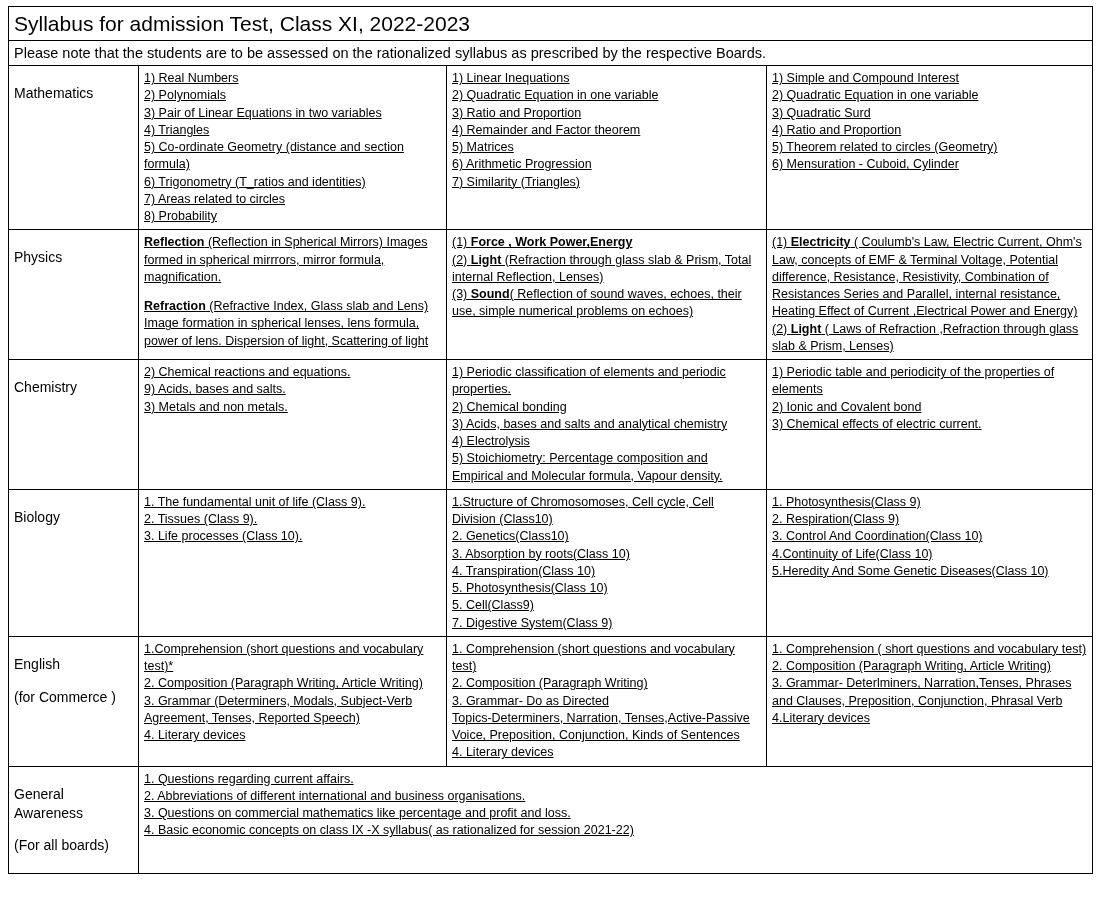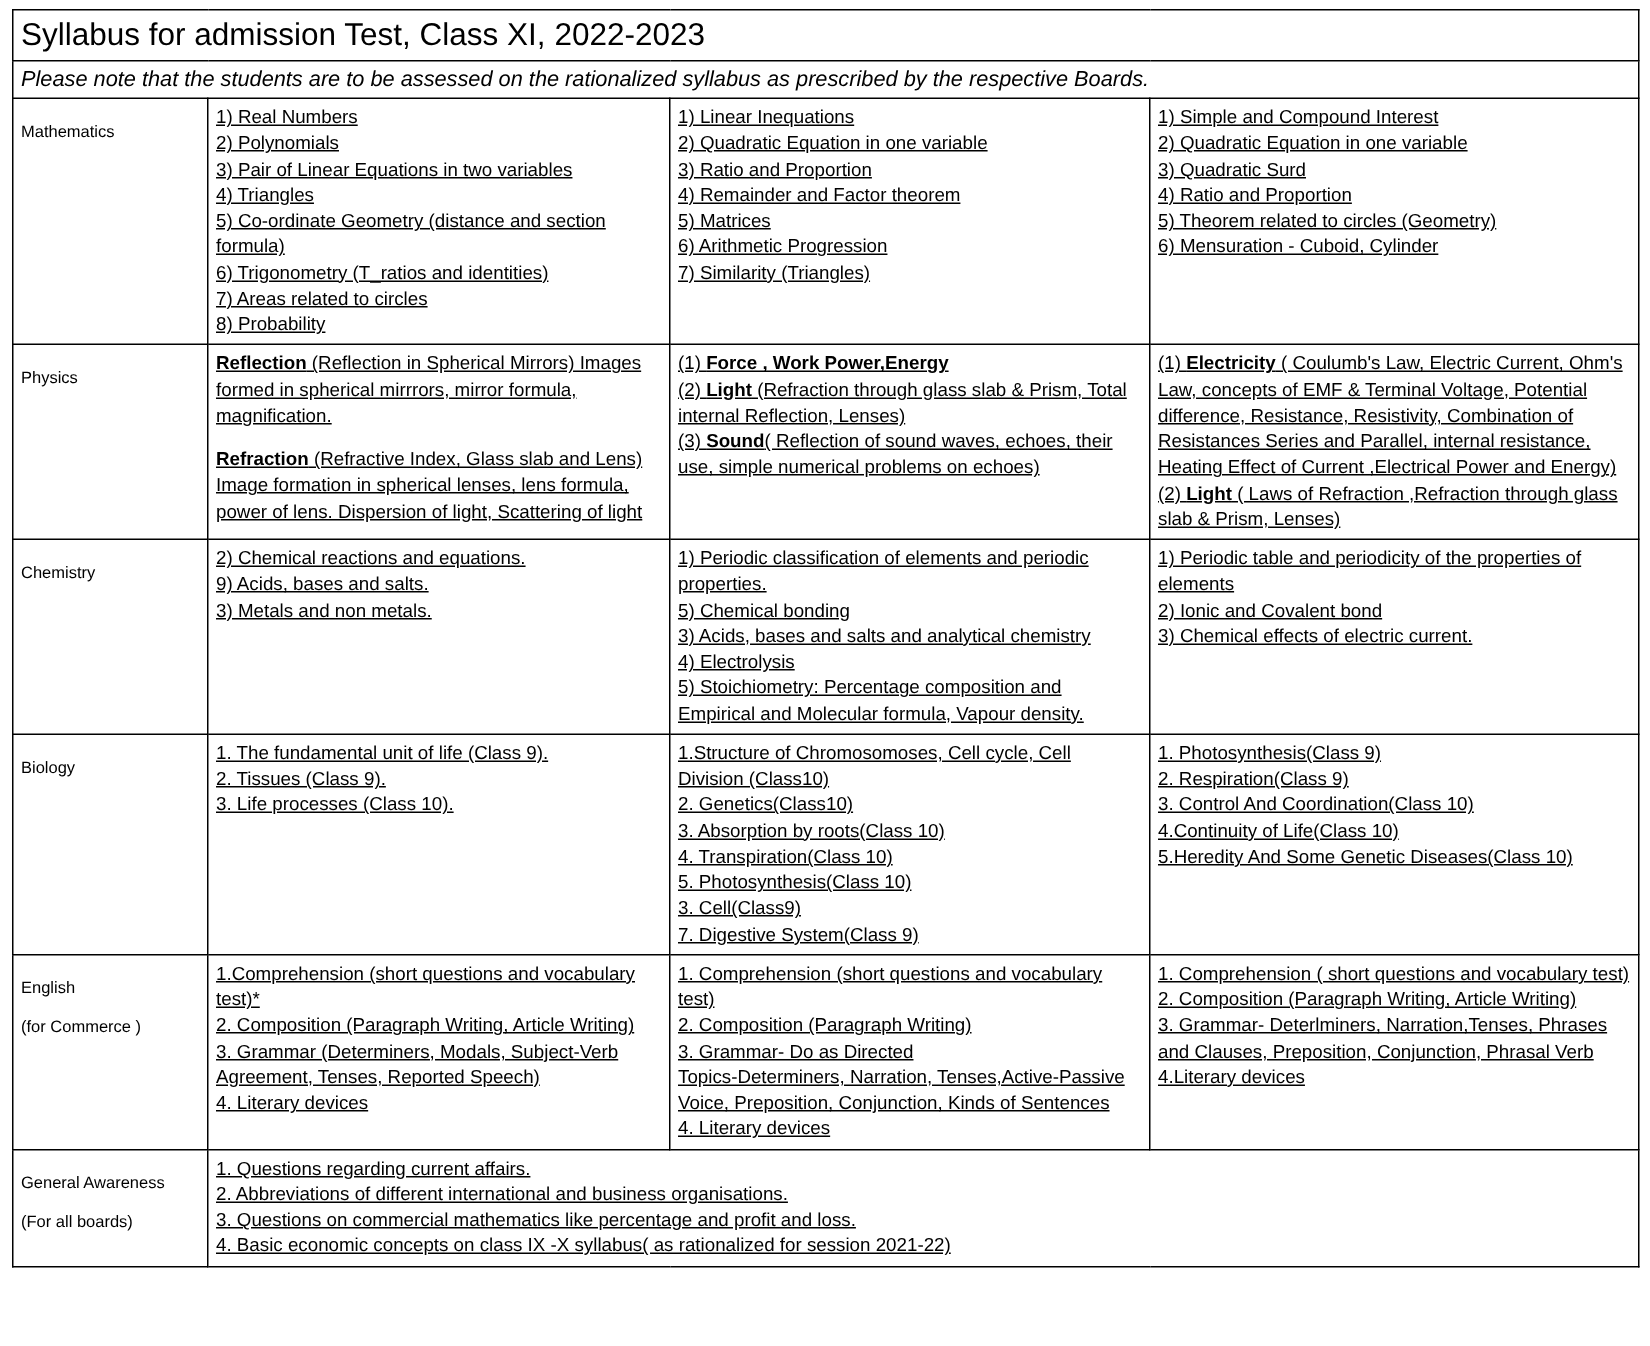--- a/index.html
+++ b/index.html
@@ -36,31 +36,30 @@
     font-size: 21px;
     font-weight: bold;
     padding: 7px 4px 8px 4px;
     line-height: 1.2;
   }
   .note-cell {
     text-align: center;
     font-size: 14.5px;
     font-weight: bold;
     padding: 6px 4px 6px 4px;
-    font-style: italic;
   }
   .col-head {
     text-align: center;
     font-weight: bold;
     font-size: 14.5px;
     padding: 4px 4px 5px 4px;
   }
   .subject-cell {
     font-weight: bold;
-    font-size: 11px;
+    font-size: 14px;
     line-height: 1.35;
     width: 130px;
   }
   .content-cell {
     font-size: 12.5px;
     line-height: 1.38;
     text-decoration: underline;
   }
   .content-cell p {
     margin: 0;
@@ -152,21 +151,21 @@
         <td class="subject-cell">
             <p>Chemistry</p>
           </td>
         <td class="content-cell">
             <p>2) Chemical reactions and equations.</p>
             <p>9) Acids, bases and salts.</p>
             <p>3) Metals and non metals.</p>
           </td>
         <td class="content-cell">
             <p>1) Periodic classification of elements and periodic properties.</p>
-            <p>5) Chemical bonding</p>
+            <p>2) Chemical bonding</p>
             <p>3) Acids, bases and salts and analytical chemistry</p>
             <p>4) Electrolysis</p>
             <p>5) Stoichiometry: Percentage composition and Empirical and Molecular formula, Vapour density.</p>
           </td>
         <td class="content-cell">
             <p>1) Periodic table and periodicity of the properties of elements</p>
             <p>2) Ionic and Covalent bond</p>
             <p>3) Chemical effects of electric current.</p>
           </td>
       </tr>
@@ -179,21 +178,21 @@
             <p>1. The fundamental unit of life (Class 9).</p>
             <p>2. Tissues (Class 9).</p>
             <p>3. Life processes (Class 10).</p>
           </td>
         <td class="content-cell">
             <p>1.Structure of Chromosomoses, Cell cycle, Cell Division (Class10)</p>
             <p>2. Genetics(Class10)</p>
             <p>3. Absorption by roots(Class 10)</p>
             <p>4. Transpiration(Class 10)</p>
             <p>5. Photosynthesis(Class 10)</p>
-            <p>3. Cell(Class9)</p>
+            <p>5. Cell(Class9)</p>
             <p>7. Digestive System(Class 9)</p>
           </td>
         <td class="content-cell">
             <p>1. Photosynthesis(Class 9)</p>
             <p>2. Respiration(Class 9)</p>
             <p>3. Control And Coordination(Class 10)</p>
             <p>4.Continuity of Life(Class 10)</p>
             <p>5.Heredity And Some Genetic Diseases(Class 10)</p>
           </td>
       </tr>

